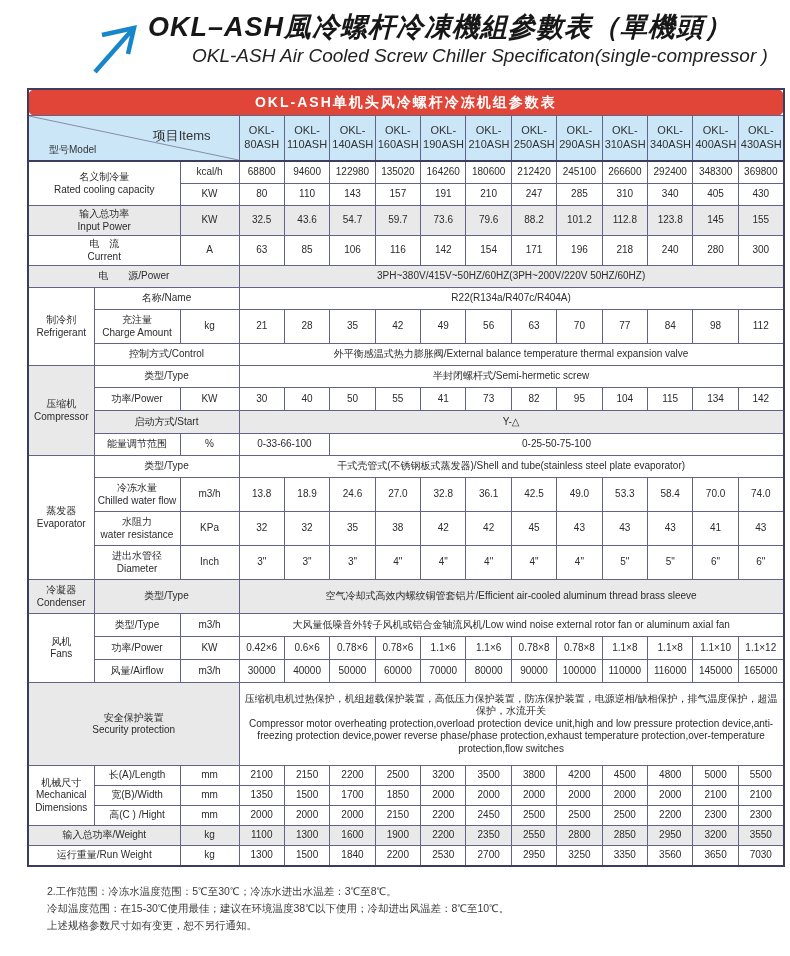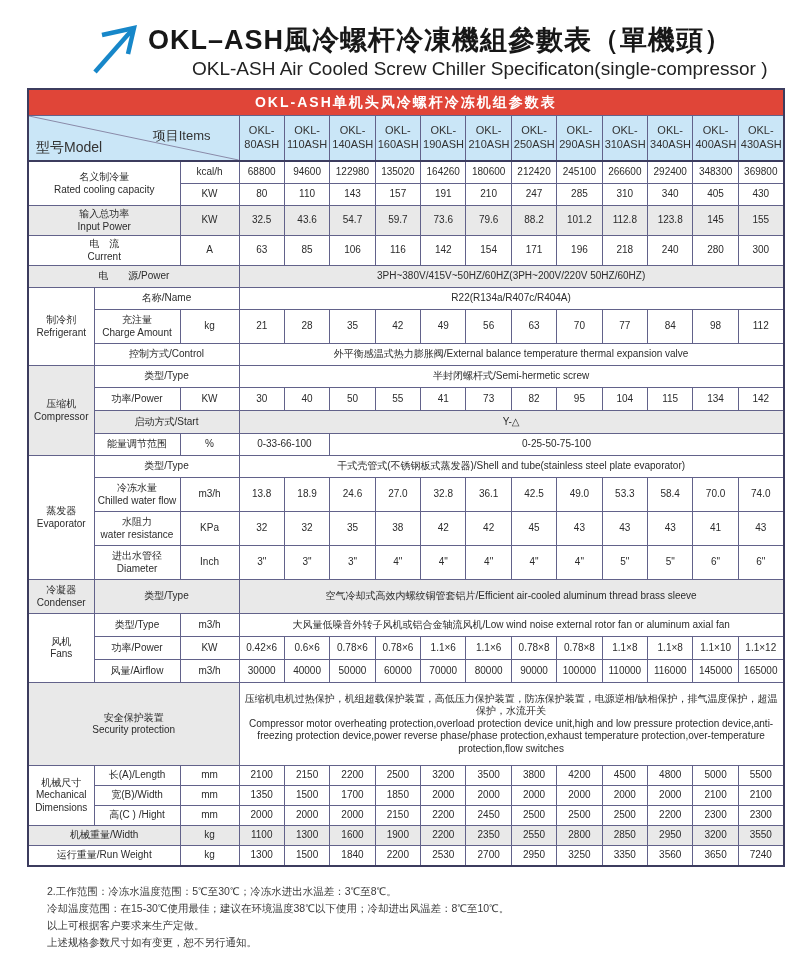--- a/index.html
+++ b/index.html
@@ -2,35 +2,35 @@
 <html><head>
 <meta charset="utf-8">
 <style>
   html,body { margin:0; padding:0; }
   body {
     width:790px; height:956px; background:#ffffff;
     font-family:"Liberation Sans", sans-serif; color:#2b2b2b;
     position:relative; overflow:hidden;
   }
   
-  .page-header { display:flex; align-items:flex-end; margin:12px 0 8px 90px; }
+  .page-header { display:flex; align-items:flex-start; margin:12px 0 8px 90px;font-style:italic; }
   .logo { width:50px; height:62px; flex:0 0 50px; margin-top:6px; }
   .titles { margin-left:8px; }
   .title-zh { font-size:27px; font-weight:600; letter-spacing:1px; color:#171717; line-height:1.15; }
   .title-en { font-size:19px; font-weight:400; color:#222; margin-top:2px;margin-left:44px; }
 
   
   table.spec { border-collapse:collapse; table-layout:fixed; width:756px; margin-left:27px; border:2px solid #3c3c5e; }
   table.spec td { border:1px solid #62628a; text-align:center; vertical-align:middle;
                   font-size:10px; padding:1px 2px; line-height:1.25; overflow:hidden; color:#2b2b2b; }
-  tr.cap td { background:#e04538; color:#fff; font-size:14px; font-weight:bold; letter-spacing:2px; height:23px; }
+  tr.cap td { background:#e04538; color:#fff; font-size:14px; font-weight:bold; letter-spacing:2px; height:23px;border-radius:8px; }
   tr.models td { background:#cae6f7; height:42px; font-size:11px; border-bottom:2px solid #3c3c5e; color:#333; }
   td.corner { background:#dceef9; position:relative; padding:0; }
   td.corner .diag { position:absolute; left:0; top:0; width:100%; height:100%; }
-  td.corner .c-model { position:absolute; left:7px; bottom:4px; font-size:14px; }
+  td.corner .c-model { position:absolute; left:20px; bottom:4px; font-size:10px; }
   td.corner .c-items { position:absolute; right:28px; top:45%; transform:translateY(-50%); font-size:13px; }
   .gray { background:#e9e9e9; }
   .pre { white-space:pre-line; }
   .lbl { font-size:10px; }
   .sec-text { text-align:left; padding:3px 6px 3px 6px; line-height:1.45; }
   tr.h18 td{ height:17px; } tr.h20 td{ height:19px; } tr.h21 td{ height:20px; }
   tr.h28 td{ height:27px; } tr.h32 td{ height:31px; } tr.h80 td{ height:80px; }
 
   
   .notes-zh { margin:16px 0 6px 30px; font-size:10.5px; line-height:1.62; color:#3a3a3a; }
@@ -395,21 +395,21 @@
         <td class="">2450</td>
         <td class="">2500</td>
         <td class="">2500</td>
         <td class="">2500</td>
         <td class="">2200</td>
         <td class="">2300</td>
         <td class="">2300</td>
   </tr>
 
   <tr class="h18">
-    <td class="lbl gray" colspan="2">机械重量/Width</td>
+    <td class="lbl gray" colspan="2">输入总功率/Weight</td>
     <td class="gray">kg</td>
     <td class="gray gray">1100</td>
         <td class="gray gray">1300</td>
         <td class="gray gray">1600</td>
         <td class="gray gray">1900</td>
         <td class="gray gray">2200</td>
         <td class="gray gray">2350</td>
         <td class="gray gray">2550</td>
         <td class="gray gray">2800</td>
         <td class="gray gray">2850</td>
@@ -424,23 +424,22 @@
         <td class="">1500</td>
         <td class="">1840</td>
         <td class="">2200</td>
         <td class="">2530</td>
         <td class="">2700</td>
         <td class="">2950</td>
         <td class="">3250</td>
         <td class="">3350</td>
         <td class="">3560</td>
         <td class="">3650</td>
-        <td class="">7240</td>
+        <td class="">7030</td>
   </tr>
 </tbody>
   </table>
 
 <div class="notes-zh">
   <p class="ind">2.工作范围：冷冻水温度范围：5℃至30℃；冷冻水进出水温差：3℃至8℃。</p>
   <p class="ind">冷却温度范围：在15-30℃使用最佳；建议在环境温度38℃以下使用；冷却进出风温差：8℃至10℃。</p>
-  <p class="ind">以上可根据客户要求来生产定做。</p>
   <p class="ind">上述规格参数尺寸如有变更，恕不另行通知。</p>
 </div>
 
 </body></html>

